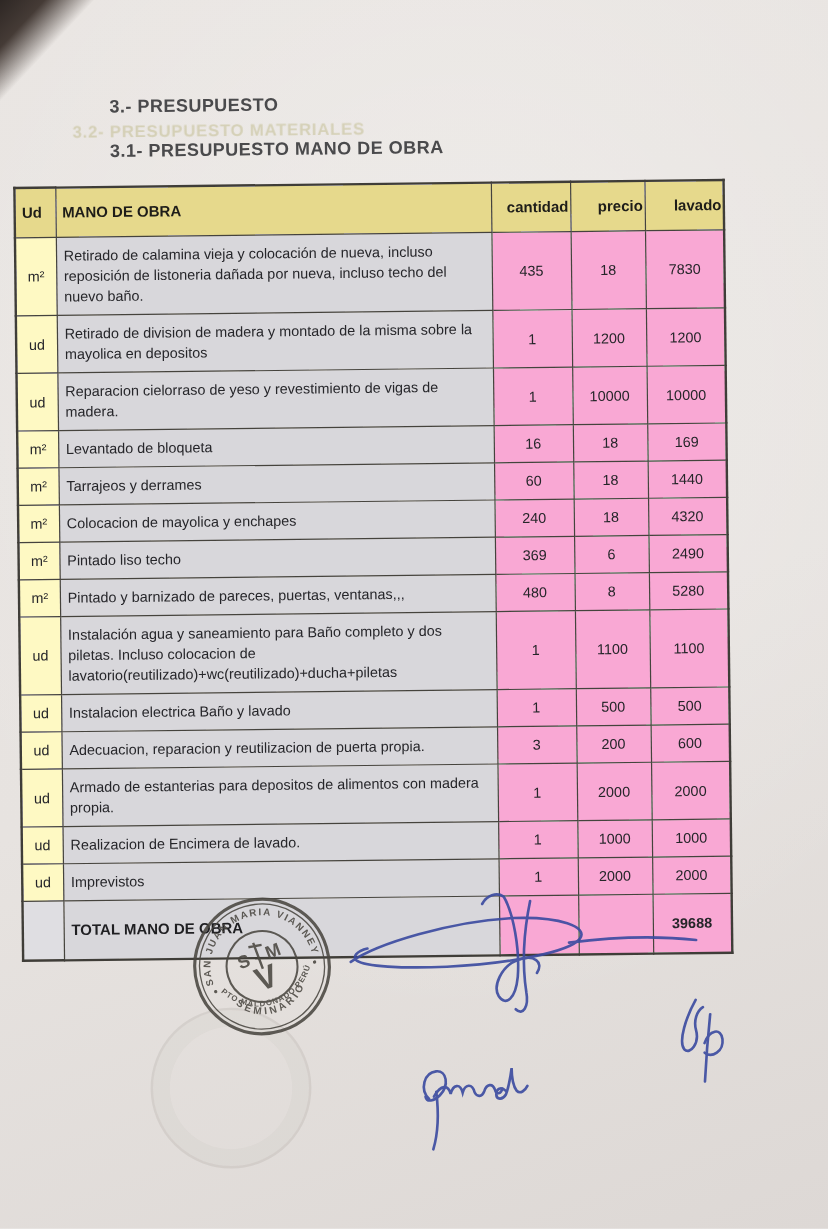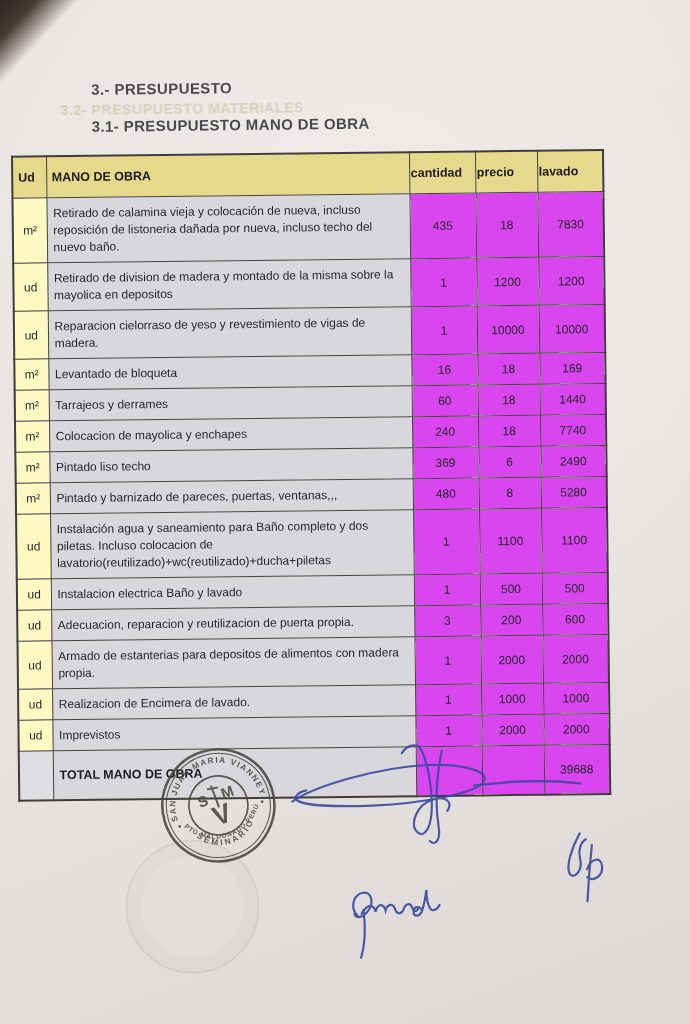--- a/index.html
+++ b/index.html
@@ -37,28 +37,28 @@
     overflow:hidden;
   }
   col.w-ud{width:34px;} col.w-desc{width:363px;} col.w-cant{width:66px;}
   col.w-prec{width:62px;} col.w-tot{width:66px;}
 
   tr.head th{
     background:#e6d98c;height:38px;font-weight:bold;color:#1e1d19;
     font-size:12.5px;
   }
   th.a-left{text-align:left;padding-left:5px;}
-  th.a-center{text-align:left;}
+  th.a-center{text-align:right;}
   td.c-ud{background:#fef9c3;text-align:center;font-size:11.5px;color:#2b2b2e;}
   td.c-desc{background:#d8d7db;text-align:left;padding:6.5px 6px;line-height:17px;}
-  td.c-num{background:#d946ef;text-align:center;}
+  td.c-num{background:#f9a8d4;text-align:center;}
   tr.total-row td{height:35px;}
   tr.total-row td.c-ud{background:#dfdee2;}
   tr.total-row td.c-desc{font-weight:bold;font-size:12.5px;color:#1f1f22;}
-  tr.total-row td.c-num{font-weight:normal;}
+  tr.total-row td.c-num{font-weight:bold;}
 
   .stamp{position:absolute;left:154px;top:744px;width:120px;height:120px;
     transform:rotate(-16deg);opacity:0.88;}
   .ghost-stamp{position:absolute;left:120px;top:838px;width:130px;height:130px;
     border:2px solid rgba(90,80,70,0.10);border-radius:50%;
     box-shadow:inset 0 0 0 14px rgba(90,80,70,0.03);}
   .ink{position:absolute;left:0;top:0;width:690px;height:1024px;pointer-events:none;}
 </style>
 </head>
 <body>
@@ -127,21 +127,21 @@
       <td class="c-num">60</td>
       <td class="c-num">18</td>
       <td class="c-num">1440</td>
     </tr>
 
     <tr>
       <td class="c-ud">m²</td>
       <td class="c-desc">Colocacion de mayolica y enchapes</td>
       <td class="c-num">240</td>
       <td class="c-num">18</td>
-      <td class="c-num">7740</td>
+      <td class="c-num">4320</td>
     </tr>
 
     <tr>
       <td class="c-ud">m²</td>
       <td class="c-desc">Pintado liso techo</td>
       <td class="c-num">369</td>
       <td class="c-num">6</td>
       <td class="c-num">2490</td>
     </tr>
 

